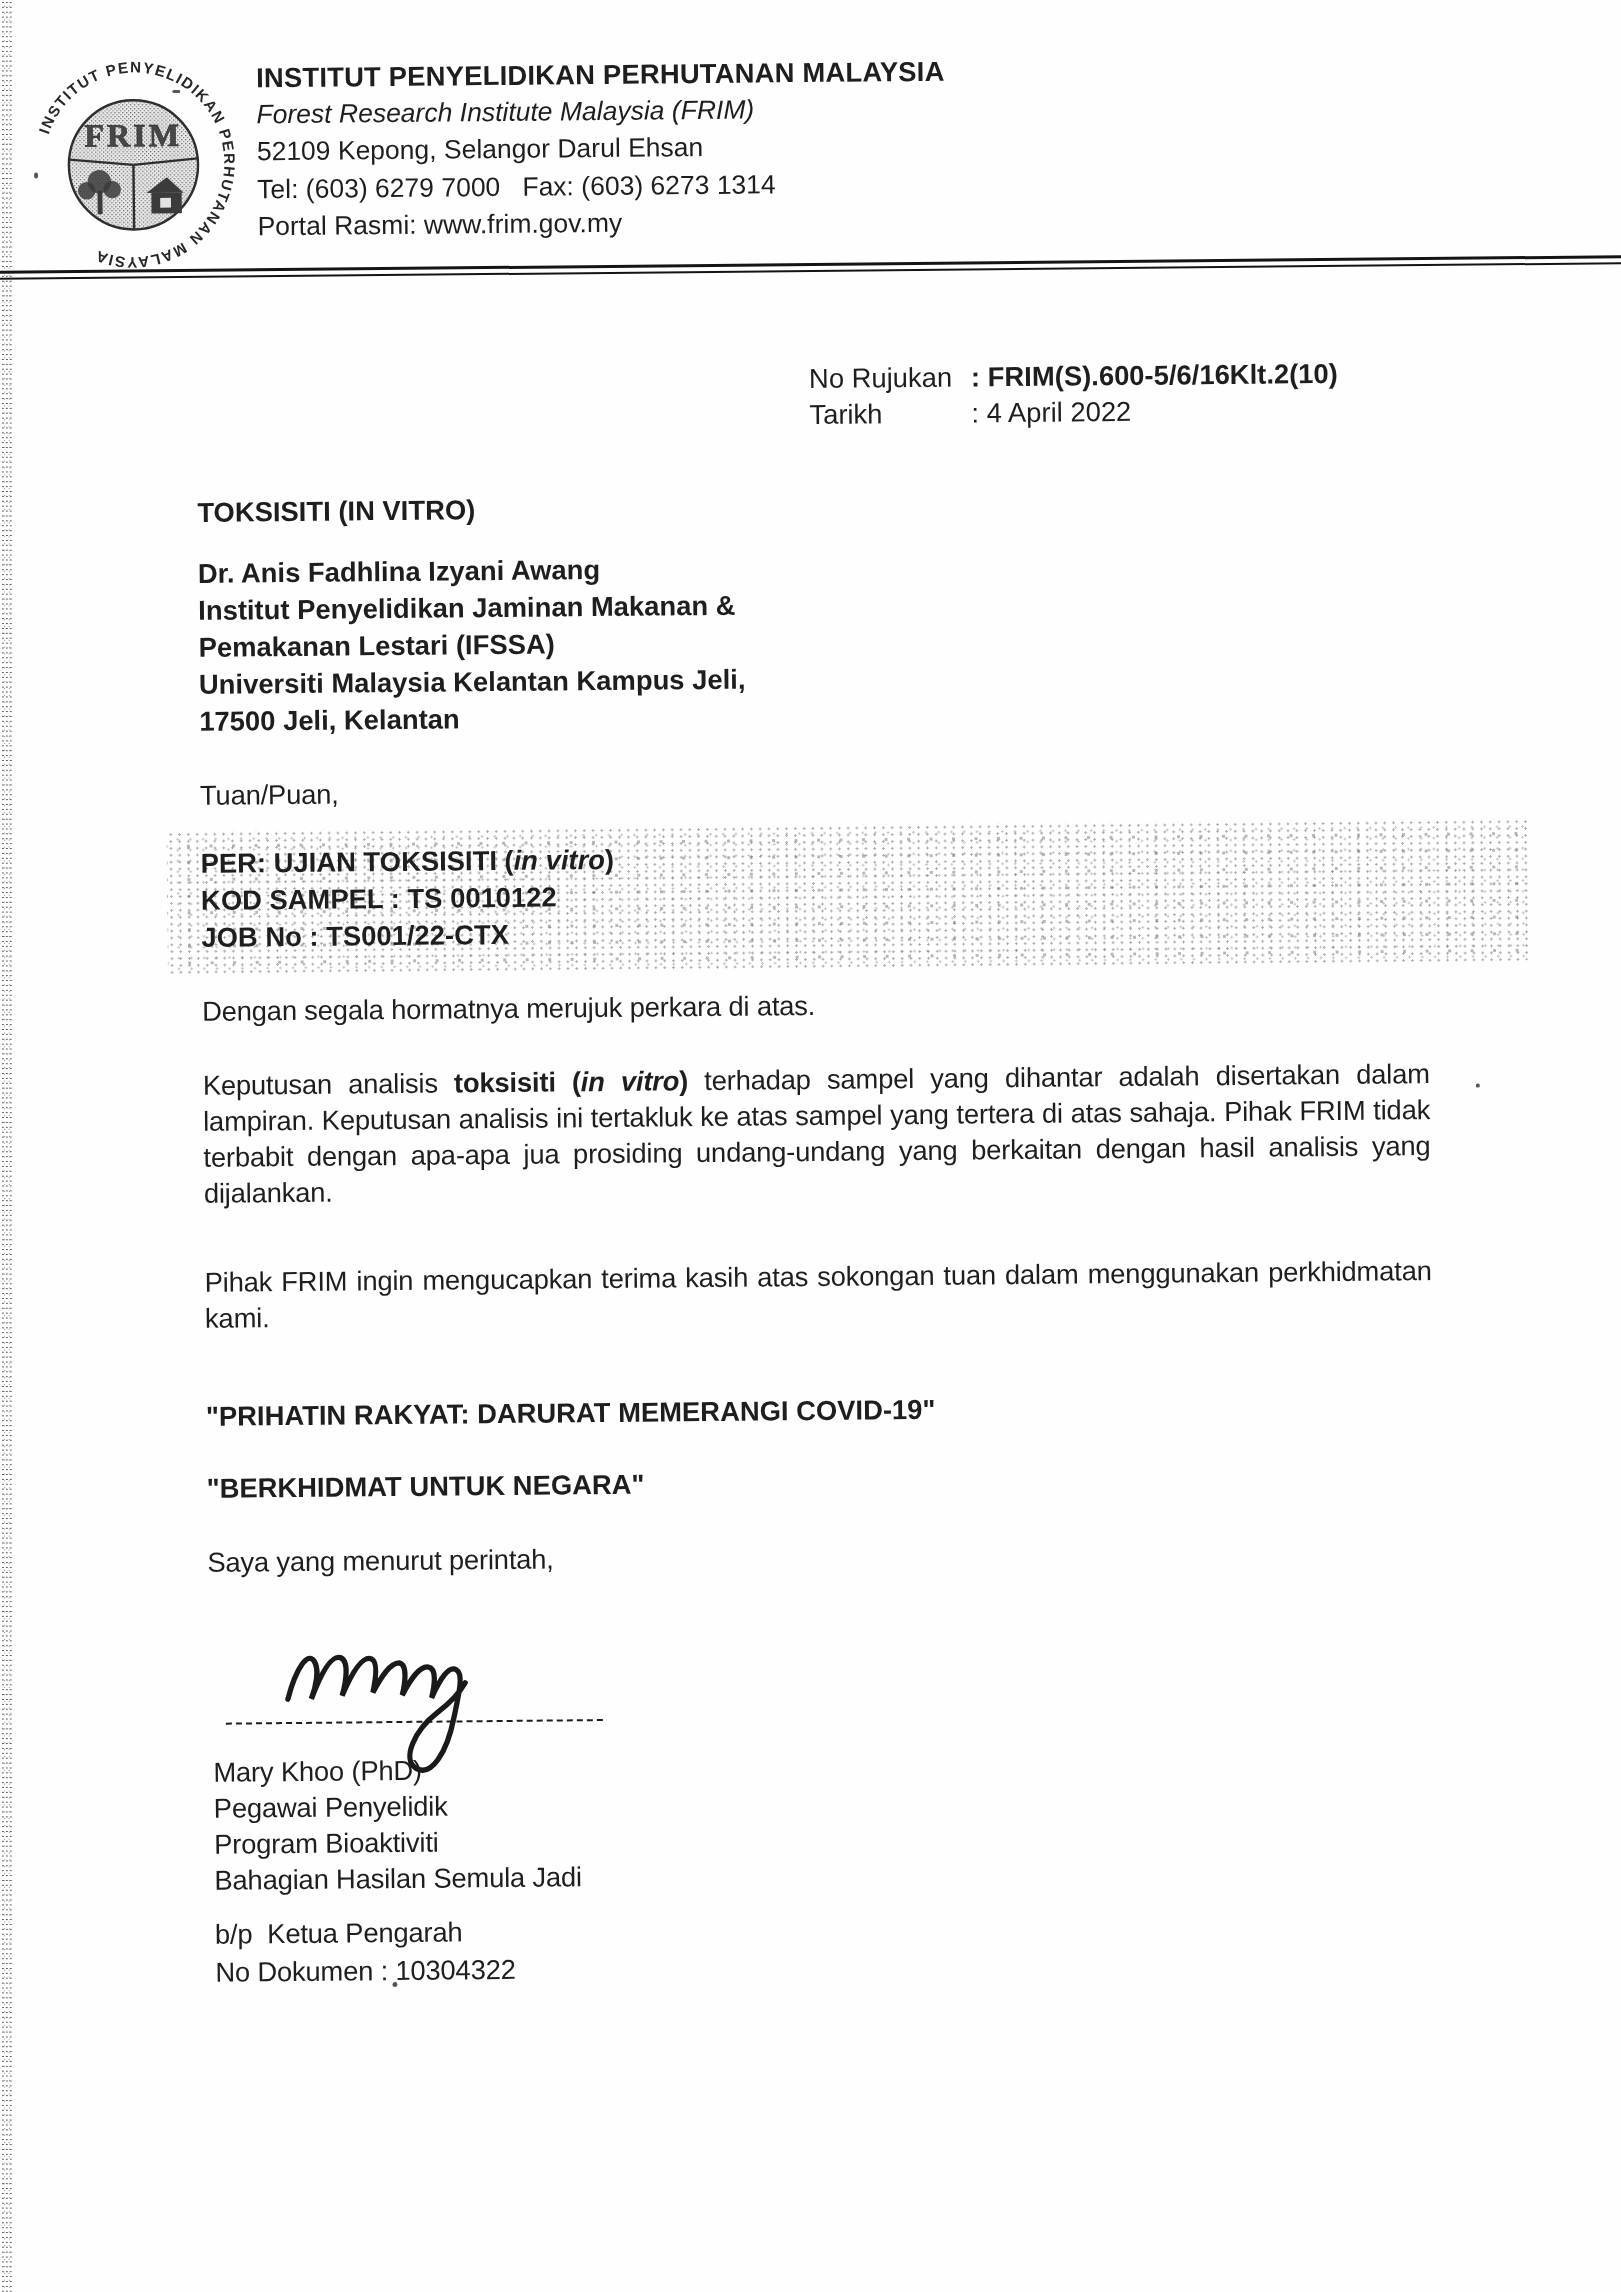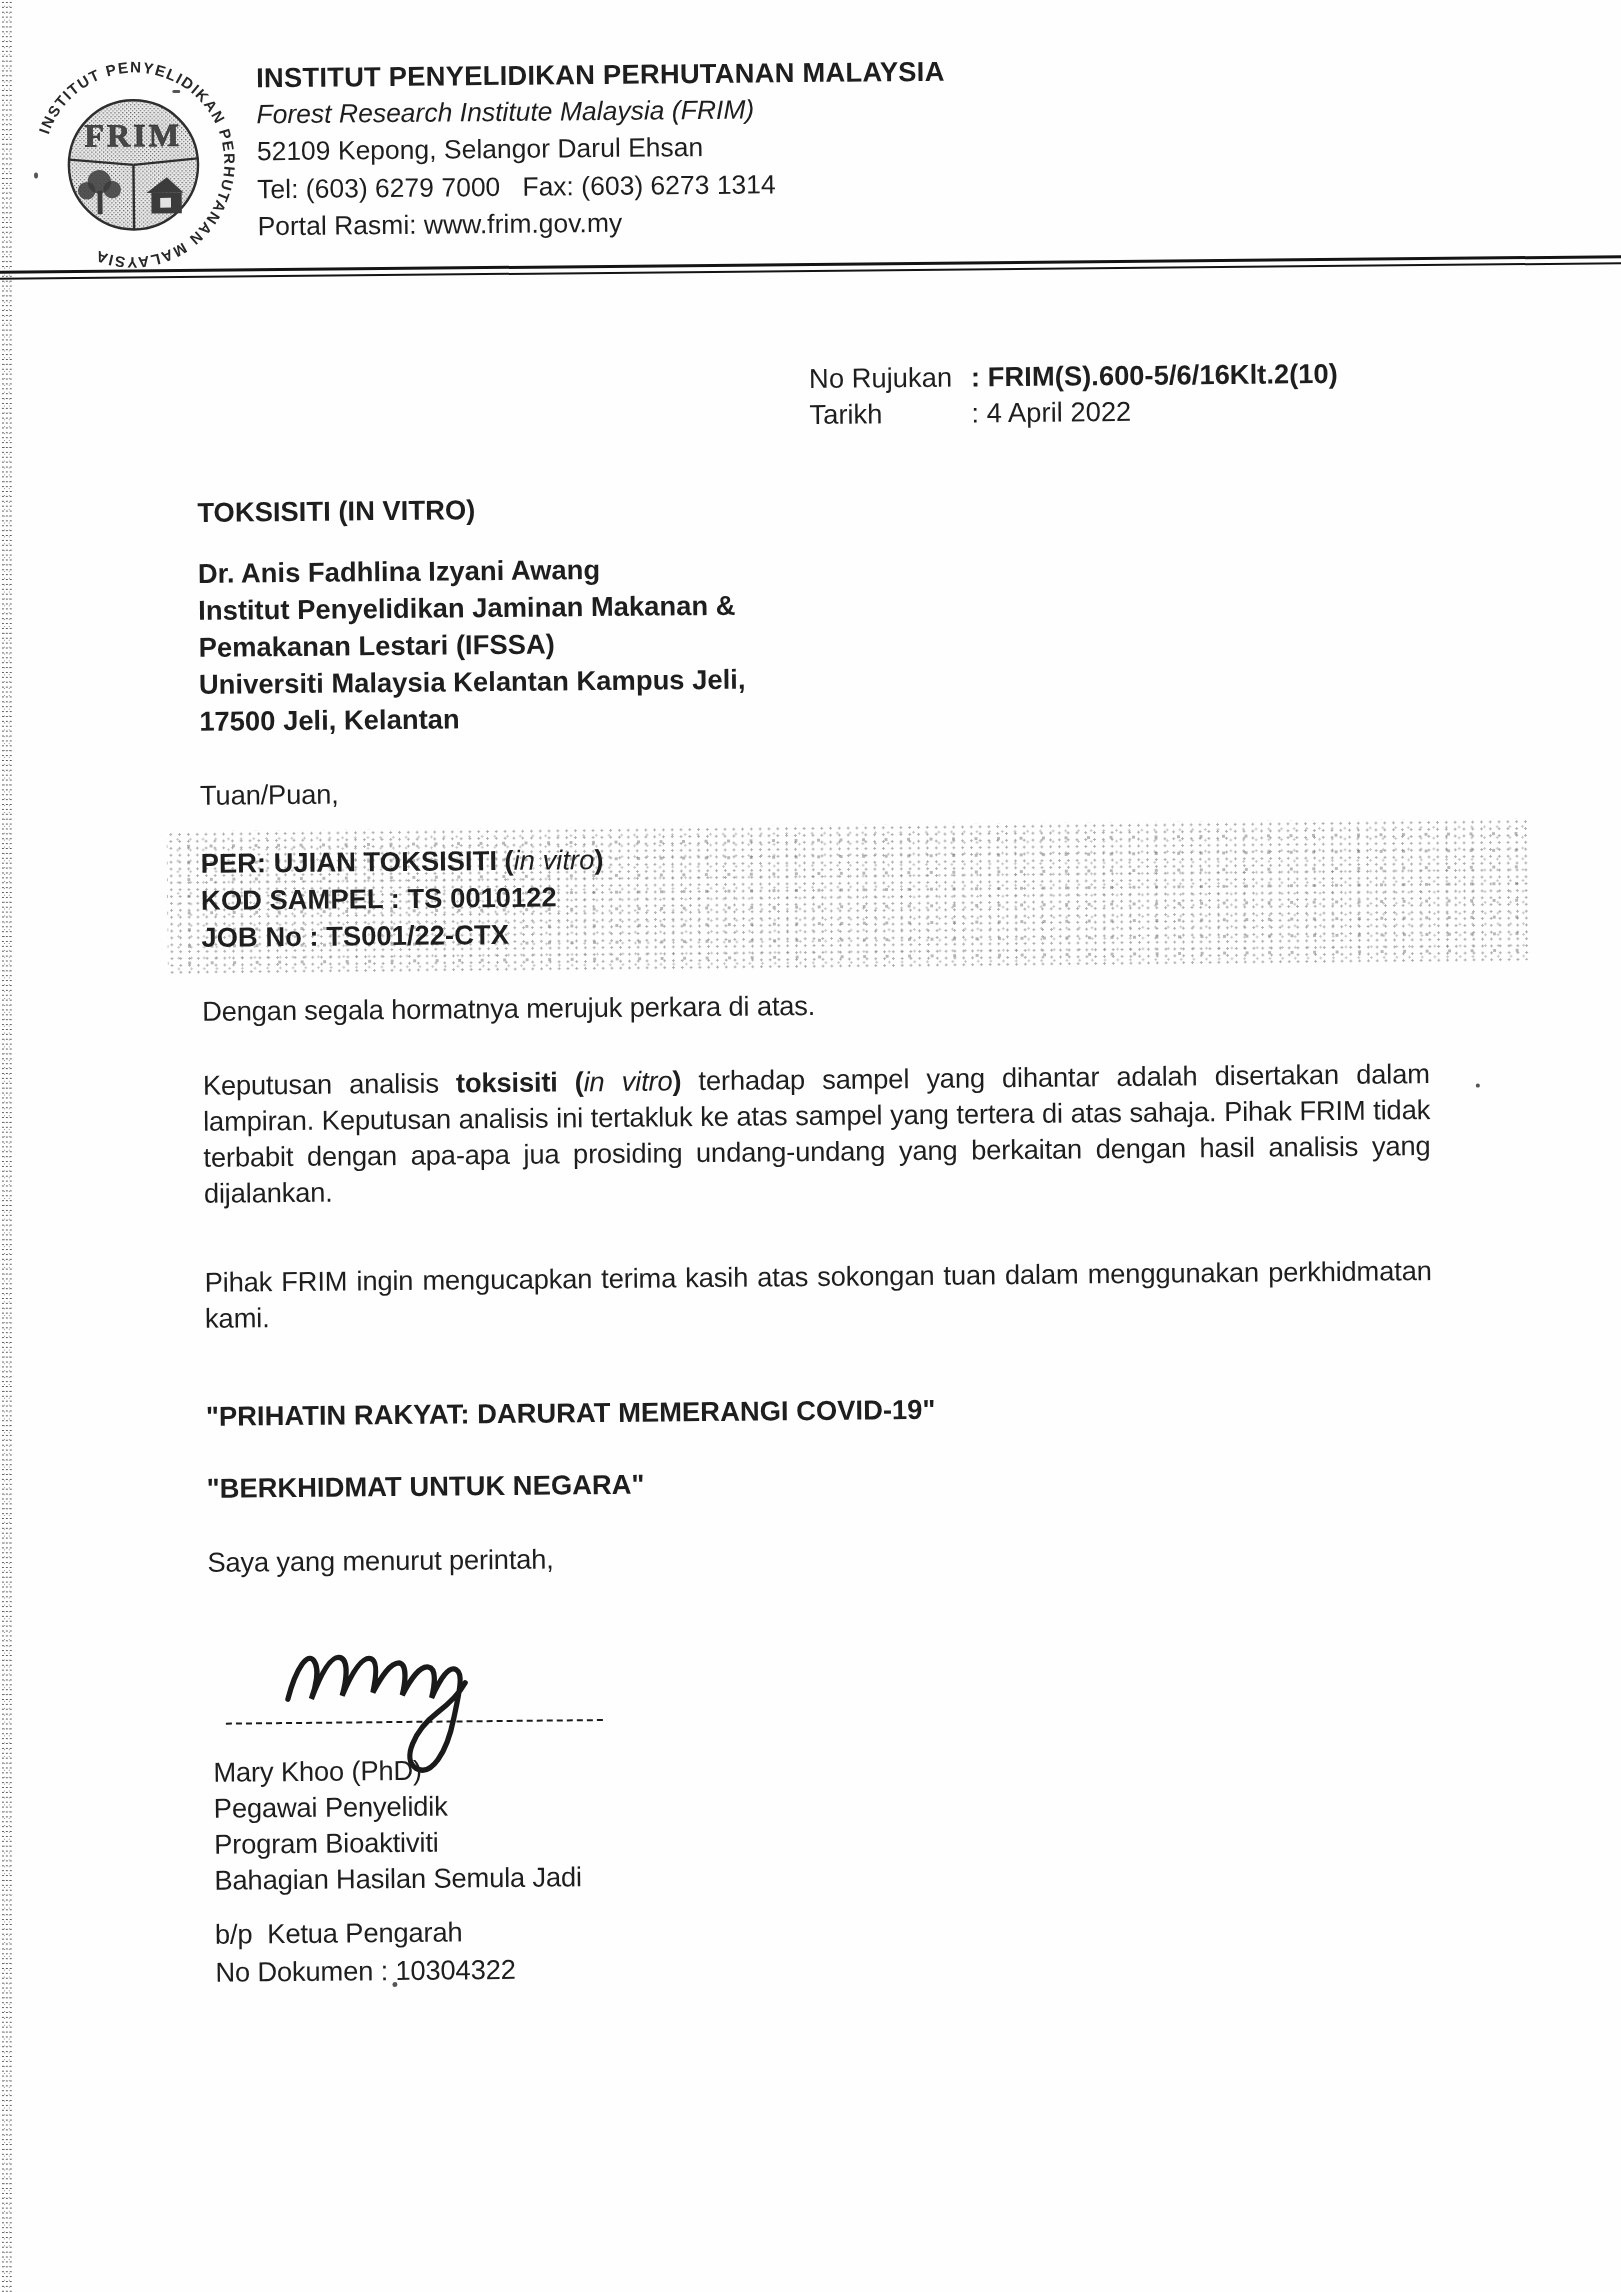--- a/index.html
+++ b/index.html
@@ -38,21 +38,21 @@
   
   .ref-row { display: flex; font-size: 27.4px; line-height: 36px; }
   .ref-label { width: 162px; }
   .ref-value-bold { font-weight: 700; }
 
   
   .bold-block { font-size: 27.4px; font-weight: 700; line-height: 37px; }
   .body-text  { font-size: 27.4px; line-height: 36px; letter-spacing: -0.2px; }
   .just { text-align: justify; }
   .b  { font-weight: 700; }
-  .bi { font-weight: 400; font-style: italic; }
+  .bi { font-weight: 700; font-style: italic; }
 
   
   .speckle {
     background-image:
       radial-gradient(circle, rgba(95,95,95,.50) 1px,   transparent 1.2px),
       radial-gradient(circle, rgba(125,125,125,.42) 1px, transparent 1.2px),
       radial-gradient(circle, rgba(70,70,70,.38) 1.4px,  transparent 1.7px);
     background-size: 8.8px 6.9px, 12.7px 10.8px, 22.5px 16.7px;
     background-position: 0 0, 4.9px 2.9px, 10.8px 6.9px;
     border-radius: 5.9px;

